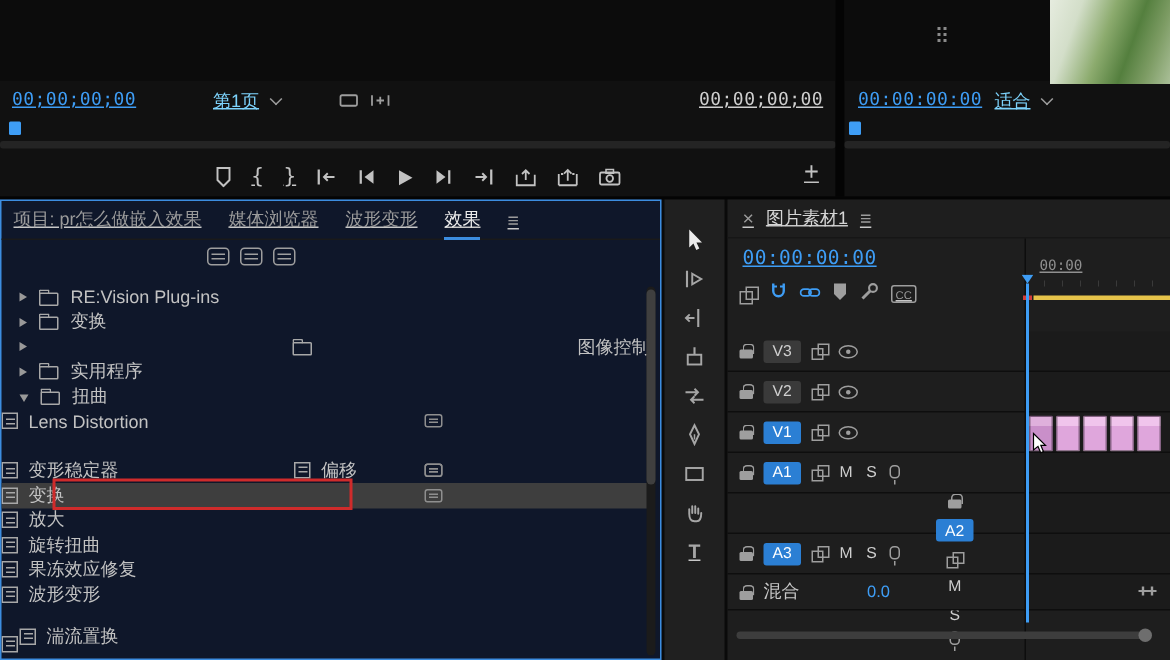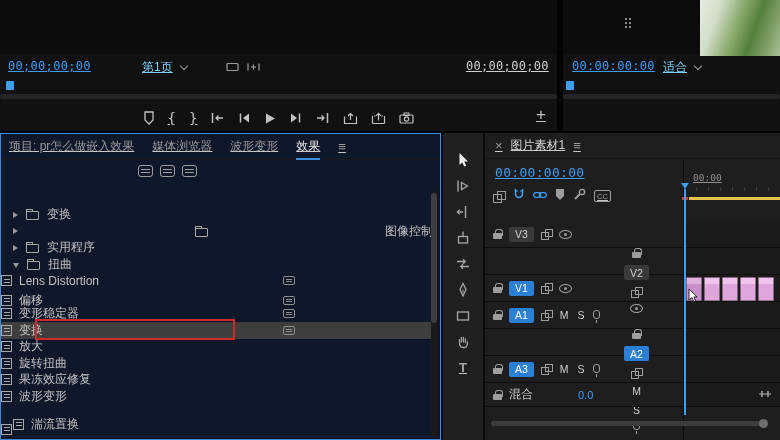--- a/index.html
+++ b/index.html
@@ -237,20 +237,25 @@
       <span class="menu-glyph">≡</span>
     </div>
 
     <div class="abs filter-icons">
       <span class="ifbadge"></span>
       <span class="ifbadge"></span>
       <span class="ifbadge"></span>
     </div>
 
     <div class="abs tree">
+      <div class="trow-fx folder" style="top:0;">
+        <span class="caret-r"></span>
+        <span class="ifolder"></span>
+        <span>RE:Vision Plug-ins</span>
+      </div>
       <div class="trow-fx folder" style="top:16.5px;">
         <span class="caret-r"></span>
         <span class="ifolder"></span>
         <span>变换</span>
       </div>
       <div class="trow-fx folder" style="top:33px;justify-content:space-between;">
         <span class="caret-r"></span>
         <span class="ifolder"></span>
         <span>图像控制</span>
       </div>
@@ -263,21 +268,21 @@
         <span class="caret-d"></span>
         <span class="ifolder"></span>
         <span>扭曲</span>
       </div>
 
       <div class="trow-fx effect" style="top:82.5px;">
         <span class="ifx"></span>
         <span>Lens Distortion</span>
         <span class="ibadge"></span>
       </div>
-      <div class="trow-fx effect" style="top:102px;">
+      <div class="trow-fx effect" style="top:115px;justify-content:center;">
         <span class="ifx"></span>
         <span>偏移</span>
         <span class="ibadge"></span>
       </div>
       <div class="trow-fx effect" style="top:115.5px;">
         <span class="ifx"></span>
         <span>变形稳定器</span>
         <span class="ibadge"></span>
       </div>
       <div class="trow-fx effect sel" style="top:132px;">
@@ -414,21 +419,21 @@
     <div class="abs playhead-line"></div>
 
     <div class="abs lane-bg"></div>
 
     <div class="trow" style="top:88px;">
       <span class="ilock"></span>
       <span class="tlabel">V3</span>
       <span class="isync"></span>
       <span class="ieye"></span>
     </div>
-    <div class="trow" style="top:115px;flex-direction:column;">
+    <div class="trow" style="top:115px;">
       <span class="ilock"></span>
       <span class="tlabel">V2</span>
       <span class="isync"></span>
       <span class="ieye"></span>
     </div>
     <div class="trow" style="top:142px;">
       <span class="ilock"></span>
       <span class="tlabel on">V1</span>
       <span class="isync"></span>
       <span class="ieye"></span>

